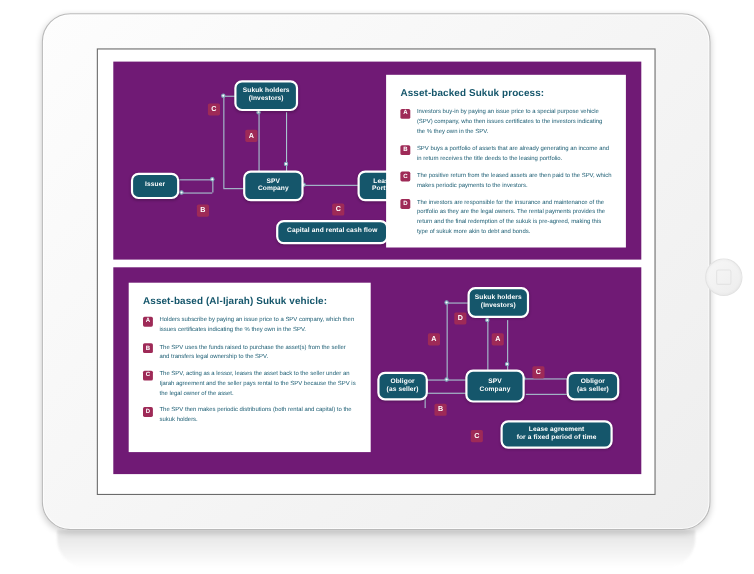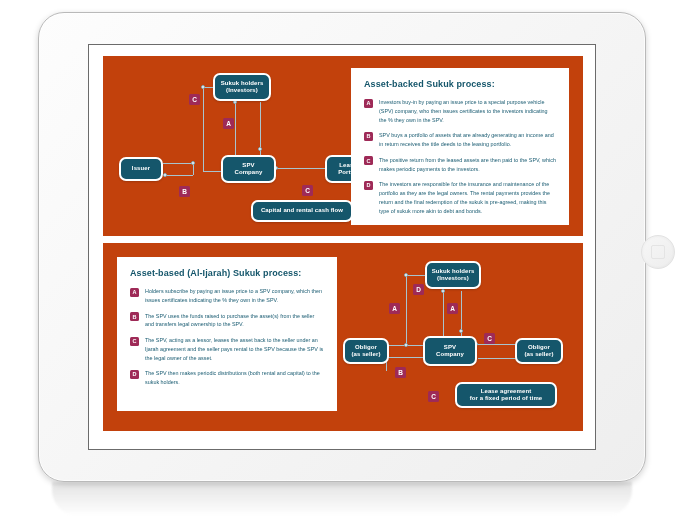--- a/index.html
+++ b/index.html
@@ -78,21 +78,21 @@
     width: 508px;
     height: 406px;
     background: #ffffff;
     border: 1px solid #6b6b6b;
     box-sizing: border-box;
     overflow: hidden;
   }
   .slide-panel {
     position: absolute;
     left: 14px;
-    background: #c2410c;
+    background: #701a75;
     box-sizing: border-box;
   }
   #top-section { top: 11px; width: 480px; height: 180px; }
   #bottom-section { top: 198px; width: 480px; height: 188px; }
 
   
   .diagram { position: absolute; inset: 0; }
 
   .node {
     position: absolute;
@@ -284,21 +284,21 @@
       <div class="step-row">
         <div class="step-badge">D</div>
         <div class="step-text">The investors are responsible for the insurance and maintenance of the portfolio as they are the legal owners. The rental payments provides the return and the final redemption of the sukuk is pre-agreed, making this type of sukuk more akin to debt and bonds.</div>
       </div>
     </div>
   </div>
 
   <div class="slide-panel" id="bottom-section">
 
     <div class="text-card" style="left:14px; top:14px; width:220px; height:154px;">
-      <div class="card-title">Asset-based (Al-Ijarah) Sukuk process:</div>
+      <div class="card-title">Asset-based (Al-Ijarah) Sukuk vehicle:</div>
 
       <div class="step-row">
         <div class="step-badge">A</div>
         <div class="step-text">Holders subscribe by paying an issue price to a SPV company, which then issues certificates indicating the % they own in the SPV.</div>
       </div>
       <div class="step-row">
         <div class="step-badge">B</div>
         <div class="step-text">The SPV uses the funds raised to purchase the asset(s) from the seller and transfers legal ownership to the SPV.</div>
       </div>
       <div class="step-row">

